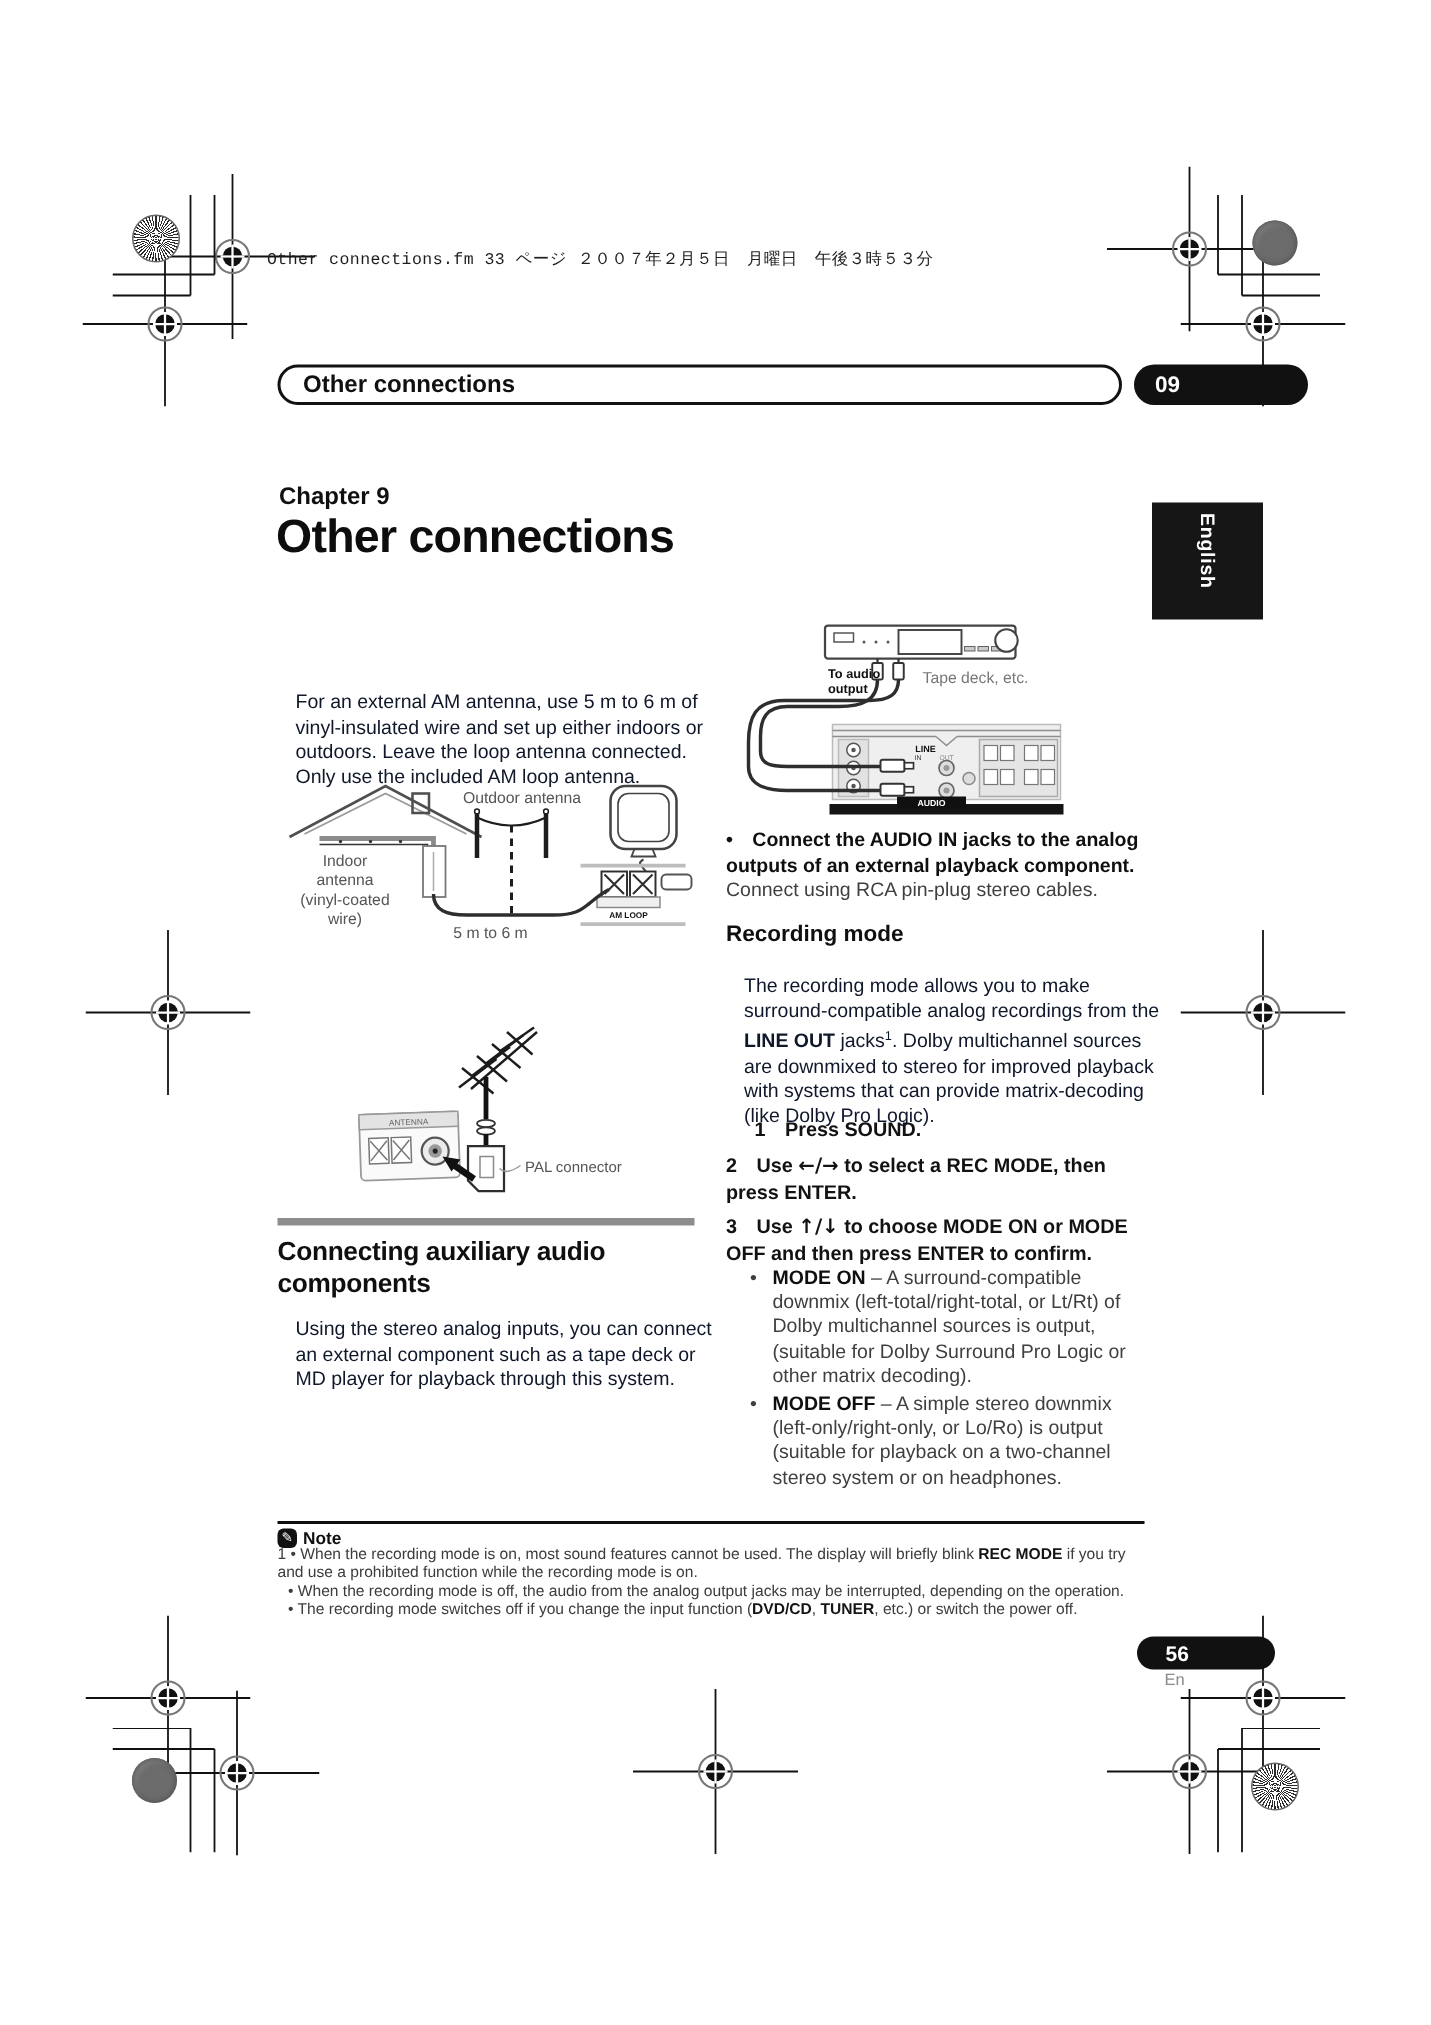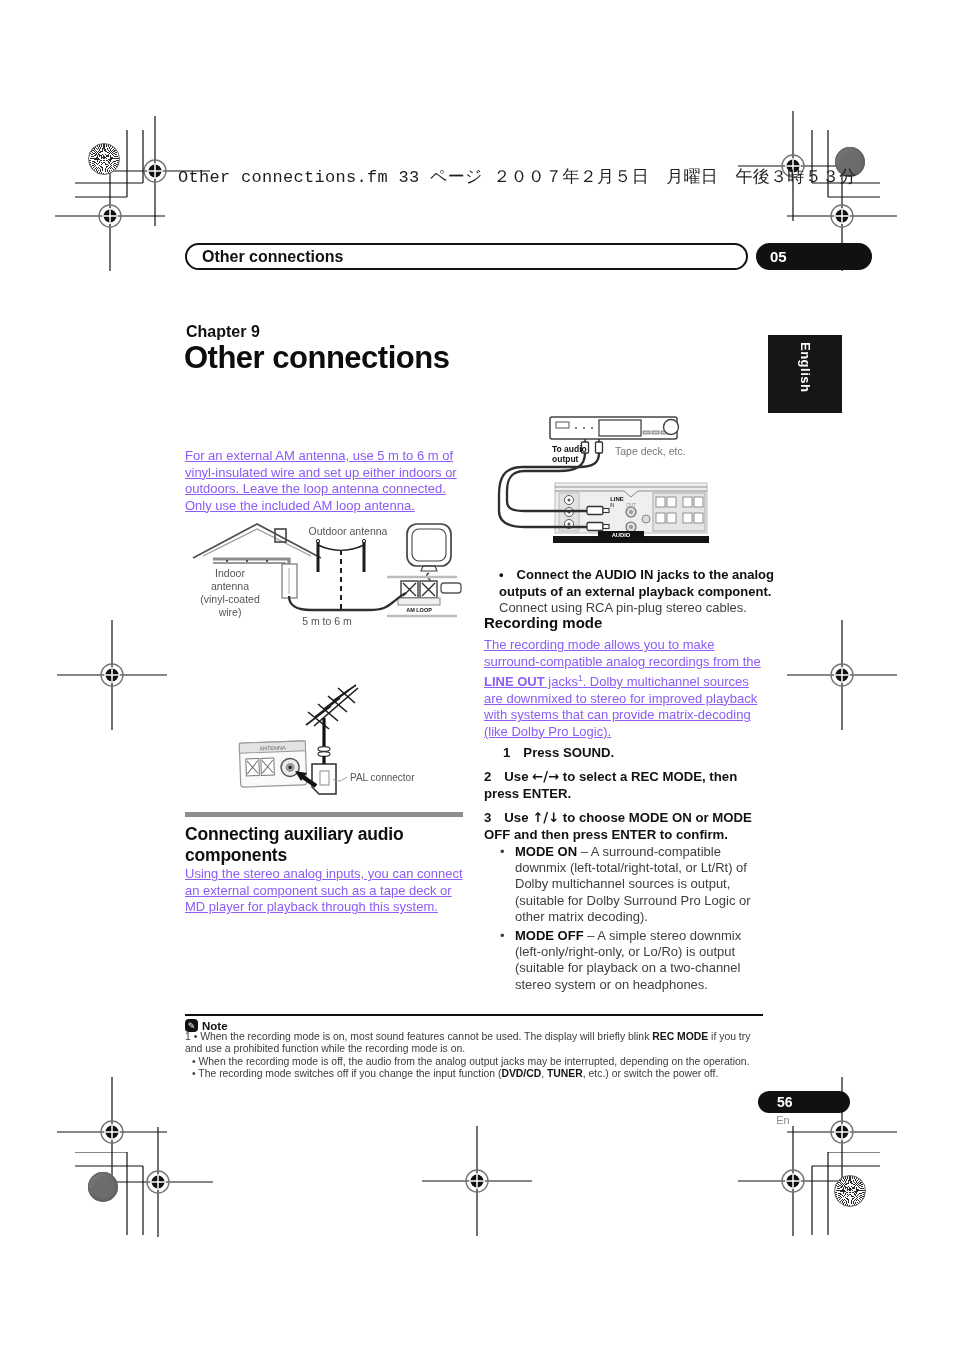--- a/index.html
+++ b/index.html
@@ -6,40 +6,40 @@
   body{width:954px;height:1350px;overflow:hidden;font-family:"Liberation Sans",sans-serif;}
   #page{position:relative;width:954px;height:1350px;background:#fff;}
   
   .starburst{position:absolute;width:30px;height:30px;border-radius:50%;
     background:repeating-conic-gradient(#2b2b2b 0deg 3.5deg,#fff 3.5deg 8.5deg);border:1px solid #666;}
   .noisecircle{position:absolute;width:30px;height:30px;border-radius:50%;background:#6c6c6c;
     box-shadow:inset 0 0 4px #4a4a4a, inset 3px 3px 3px #7e7e7e;}
   .cropmark{position:absolute;}
   
   .file-info{position:absolute;left:178px;top:165px;font-family:"Liberation Mono","DejaVu Sans Mono",monospace;
-    font-size:17px;color:#1e1e1e;letter-spacing:.3px;white-space:nowrap;}
+    font-size:11px;color:#1e1e1e;letter-spacing:.3px;white-space:nowrap;}
   .header-bar{position:absolute;left:185px;top:243px;width:563px;height:27px;border:2px solid #121212;
     border-radius:14px;box-sizing:border-box;display:flex;align-items:center;padding-left:15px;
     font-weight:bold;font-size:16px;color:#101010;background:#fff;}
   .chapter-badge{position:absolute;left:756px;top:243px;width:116px;height:27px;background:#111;
     border-radius:14px;box-sizing:border-box;display:flex;align-items:center;padding-left:14px;
     font-weight:bold;font-size:15px;color:#fff;}
   .lang-tab{position:absolute;left:768px;top:335px;width:74px;height:78px;background:#161616;}
   .lang-tab span{position:absolute;left:50%;top:7px;transform:translateX(-50%);writing-mode:vertical-rl;
     color:#fff;font-weight:bold;font-size:13px;letter-spacing:.5px;}
   .kicker{position:absolute;left:186px;top:323px;font-weight:bold;font-size:16px;color:#101010;}
   .page-title{position:absolute;left:184px;top:340px;margin:0;font-weight:bold;font-size:31px;
     letter-spacing:-.5px;color:#0d0d0d;}
   
   .sec{position:absolute;width:278px;}
   .secbar{height:5px;background:#8d8d8d;margin-bottom:7px;}
   .h2{font-weight:bold;font-size:17.5px;line-height:21px;letter-spacing:-.2px;color:#0f0f0f;}
   .h3{position:absolute;font-weight:bold;font-size:15px;color:#0f0f0f;margin:0;}
-  .body-p{position:absolute;margin:0;font-size:13px;line-height:16.5px;color:#8b5cf6;text-decoration:underline;}
-  .cbullet{position:absolute;margin:15px;font-size:13px;line-height:16.5px;color:#111;}
+  .body-p{position:absolute;margin:12px;font-size:13px;line-height:16.5px;color:#0f172a;}
+  .cbullet{position:absolute;margin:0;font-size:13px;line-height:16.5px;color:#111;}
   .cbullet b{color:#0f0f0f;}
   .cbullet .dot3{font-weight:bold;padding-right:13px;}
   .cbullet .blk{display:block;font-weight:normal;color:#3f3f3f;}
   .step{position:absolute;margin:0;font-weight:bold;font-size:13.2px;line-height:16.5px;color:#121212;}
   .step .snum{padding-right:13px;}
   .arr{font-family:"DejaVu Sans",sans-serif;}
   .mbullet{position:absolute;box-sizing:border-box;padding-left:21px;font-size:13px;line-height:16.2px;color:#3f3f3f;}
   .mbullet .dot{position:absolute;left:6px;top:0;}
   .mbullet b{color:#0f0f0f;}
   sup{font-size:8.5px;}
@@ -171,21 +171,21 @@
   </svg>
   <svg class="cropmark" style="left:810px;top:1152px;" width="70" height="83">
     <path d="M18,0 H70 M2,14 H70 M18,0 V83 M2,14 V83" stroke="#111" stroke-width="1.2" fill="none"></path>
   </svg>
 
   <div class="file-info">Other connections.fm  33 ページ  ２００７年２月５日　月曜日　午後３時５３分</div>
 
   <div class="header-bar">
     <span>Other connections</span>
   </div>
-  <div class="chapter-badge">05</div>
+  <div class="chapter-badge">09</div>
   <div class="lang-tab">
     <span>English</span>
   </div>
 
   <div class="kicker">Chapter 9</div>
   <h1 class="page-title">Other connections</h1>
 
   <p class="body-p" style="left:185px;top:448px;width:288px;">For an external AM antenna, use 5 m to 6 m of vinyl-insulated wire and set up either indoors or outdoors. Leave the loop antenna connected. Only use the included AM loop antenna.</p>
 
   <svg class="diag" style="left:185px;top:520px;" width="278" height="120" viewBox="0 0 278 120">

